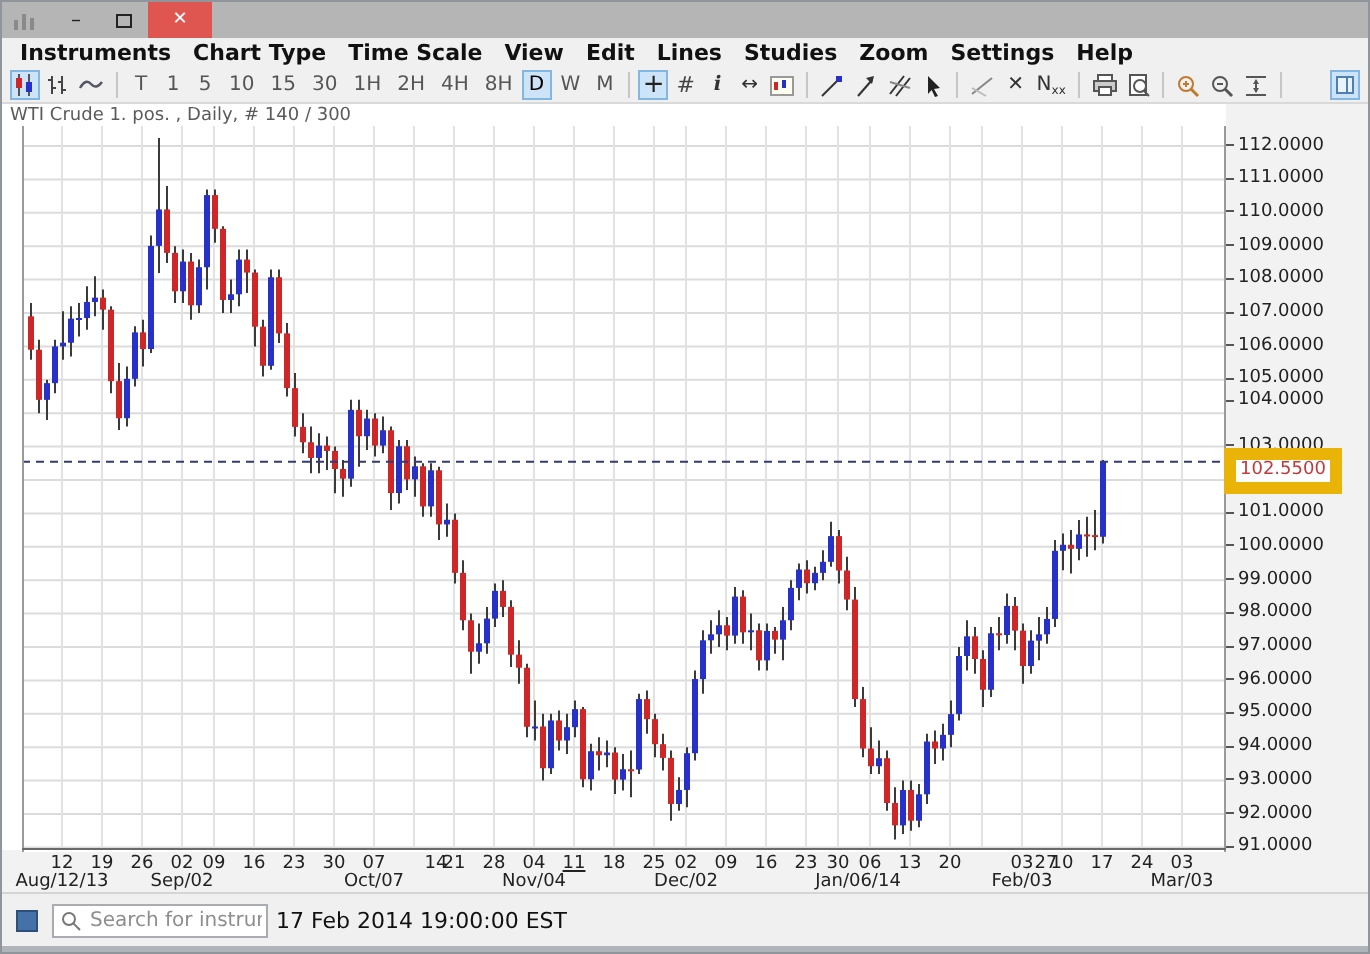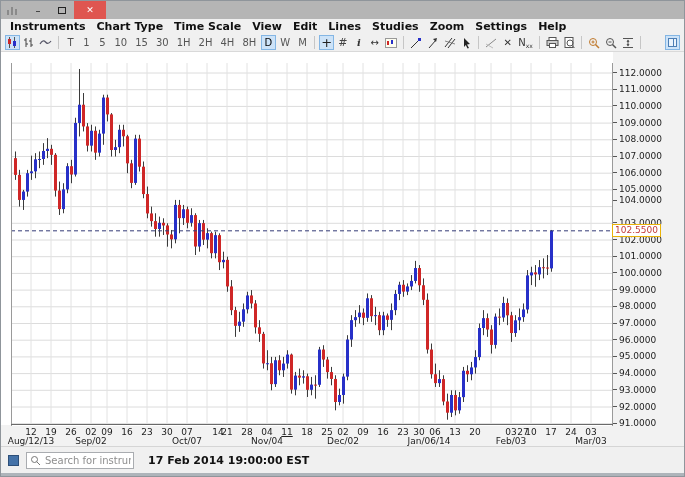--- a/index.html
+++ b/index.html
@@ -43,32 +43,32 @@
   
   .chart-area{position:relative;height:394px;background:#fff;}
   .yband{position:absolute;left:612px;top:0;width:71px;height:394px;background:#f2f2f2;}
   .xband{position:absolute;left:0;top:373px;width:683px;height:21px;background:#f2f2f2;}
   #plot{position:absolute;left:10px;top:11px;background:#fff;}
   .instrument-label{position:absolute;left:4px;top:1px;font-size:9px;color:#5a5a5a;}
   .ylab{position:absolute;left:612px;display:flex;align-items:center;font-size:9px;color:#222;white-space:nowrap;}
   .ylab i{width:4px;height:1px;background:#555;margin-right:2px;}
   .xlab{position:absolute;top:375px;transform:translateX(-50%);font-size:9px;color:#222;}
   .mlab{position:absolute;top:384px;transform:translateX(-50%);font-size:9px;color:#222;white-space:nowrap;}
-  .price-tag{position:absolute;left:611px;background:#fff;border:1px solid #eab308;color:#c23b3b;
+  .price-tag{position:absolute;left:611px;background:#fff;border:6px solid #eab308;color:#c23b3b;
     font-size:9px;padding:0 2px;line-height:11px;z-index:3;}
   
   .statusbar{height:27px;background:#f0f0f0;border-top:1px solid #d5d5d5;
     display:flex;align-items:center;padding-left:7px;}
   .sb-icon{width:11px;height:11px;background:#4472a8;border:1px solid #2d4f79;margin-right:7px;}
   .searchbox{position:relative;display:flex;align-items:center;}
   .searchbox svg{position:absolute;left:4px;}
   .searchbox input{width:108px;height:17px;border:1px solid #a9acb0;font-size:10px;
     padding:0 2px 0 18px;font-family:"DejaVu Sans","Liberation Sans",sans-serif;color:#333;background:#fff;}
   .searchbox input::placeholder{color:#8e8e8e;}
-  .timestamp{margin-left:14px;font-size:11px;font-weight:bold;color:#111;}
+  .timestamp{margin-left:4px;font-size:11px;font-weight:normal;color:#111;}
   .bottomedge{height:3px;background:#aeb4ba;}
 </style>
 </head>
 <body>
 
 <div class="window">
 
   <div class="titlebar">
     <span class="app-icon">
       <svg width="14" height="11" viewBox="0 0 14 11">
@@ -570,20 +570,21 @@
         <rect x="531" y="204.22099999999992" width="3" height="1" fill="#cf2727"></rect>
         <line x1="536.5" x2="536.5" y1="192.0300000000001" y2="212.0699999999999" stroke="#3a3a3a"></line>
         <rect x="535" y="204.5550000000001" width="3" height="1" fill="#cf2727"></rect>
         <line x1="540.5" x2="540.5" y1="166.98000000000008" y2="208.73000000000008" stroke="#3a3a3a"></line>
         <rect x="539" y="167.81500000000005" width="3" height="37.57499999999999" fill="#2730c8"></rect>
         <line x1="0" x2="601" y1="167.81500000000005" y2="167.81500000000005" stroke="#333b77" stroke-dasharray="4,3"></line>
         <line x1="0.5" x2="0.5" y1="0" y2="363" stroke="#9a9a9a"></line>
         <line x1="601.5" x2="601.5" y1="0" y2="363" stroke="#9a9a9a"></line>
         <line x1="0" x2="602" y1="361.5" y2="361.5" stroke="#6a6a6a"></line>
       </svg>
+    <div class="instrument-label">WTI Crude 1. pos. , Daily, # 140 / 300</div>
     <div class="price-tag" id="priceTag" style="top: 172.315px;">102.5500</div>
   <div class="ylab" style="top: 366.2px;"><i></i>91.0000</div>
       <div class="ylab" style="top: 349.5px;"><i></i>92.0000</div>
       <div class="ylab" style="top: 332.8px;"><i></i>93.0000</div>
       <div class="ylab" style="top: 316.1px;"><i></i>94.0000</div>
       <div class="ylab" style="top: 299.4px;"><i></i>95.0000</div>
       <div class="ylab" style="top: 282.7px;"><i></i>96.0000</div>
       <div class="ylab" style="top: 266px;"><i></i>97.0000</div>
       <div class="ylab" style="top: 249.3px;"><i></i>98.0000</div>
       <div class="ylab" style="top: 232.6px;"><i></i>99.0000</div>

